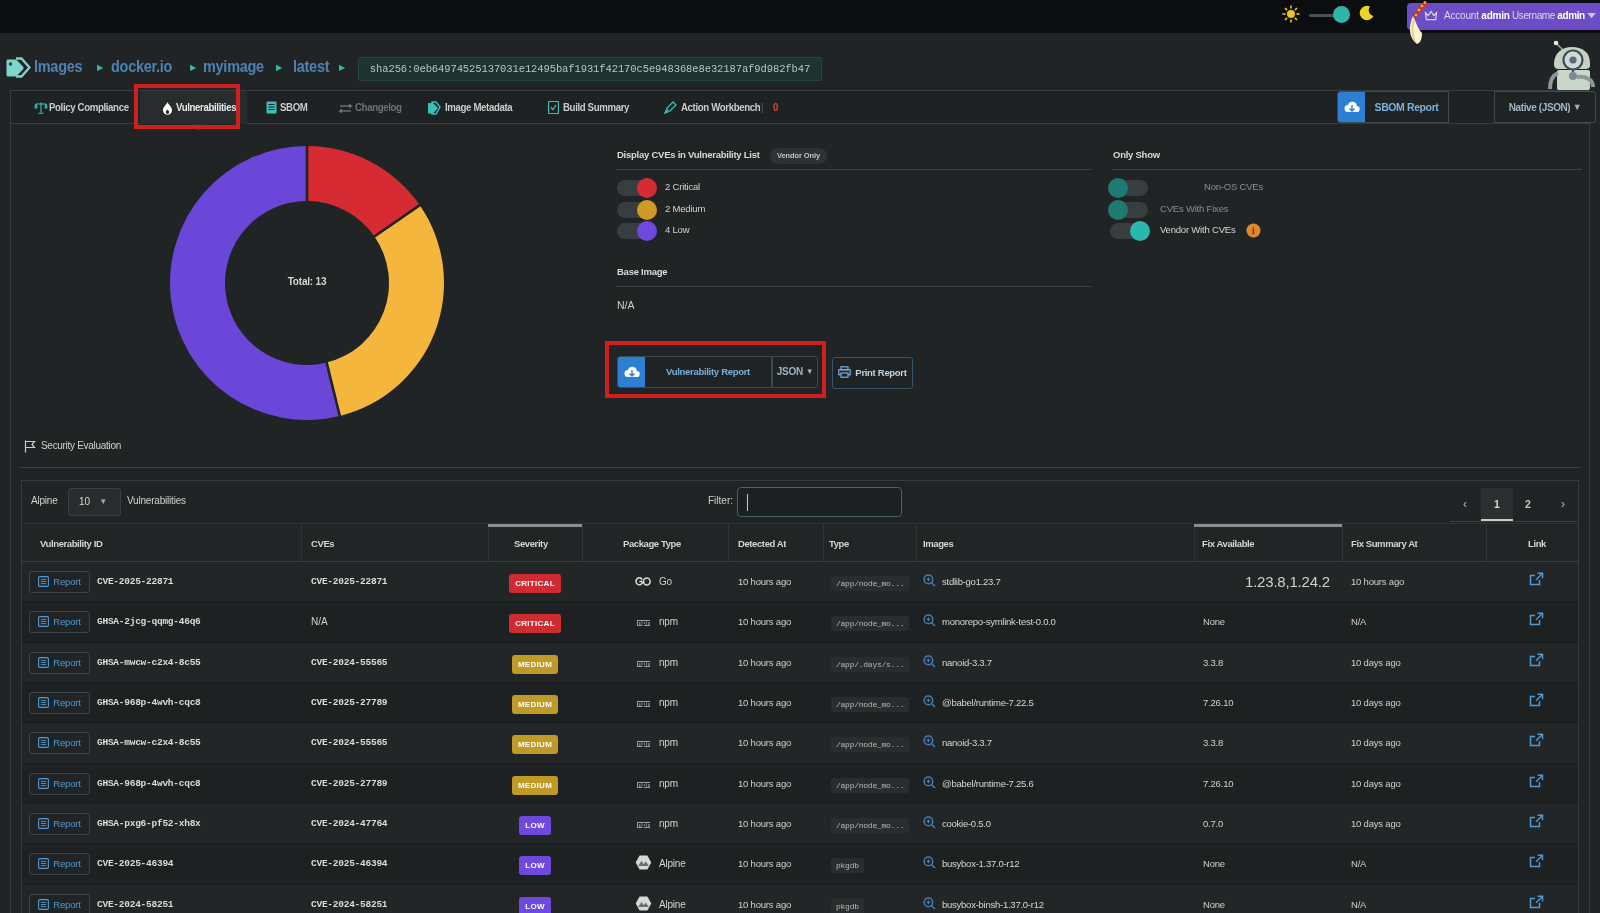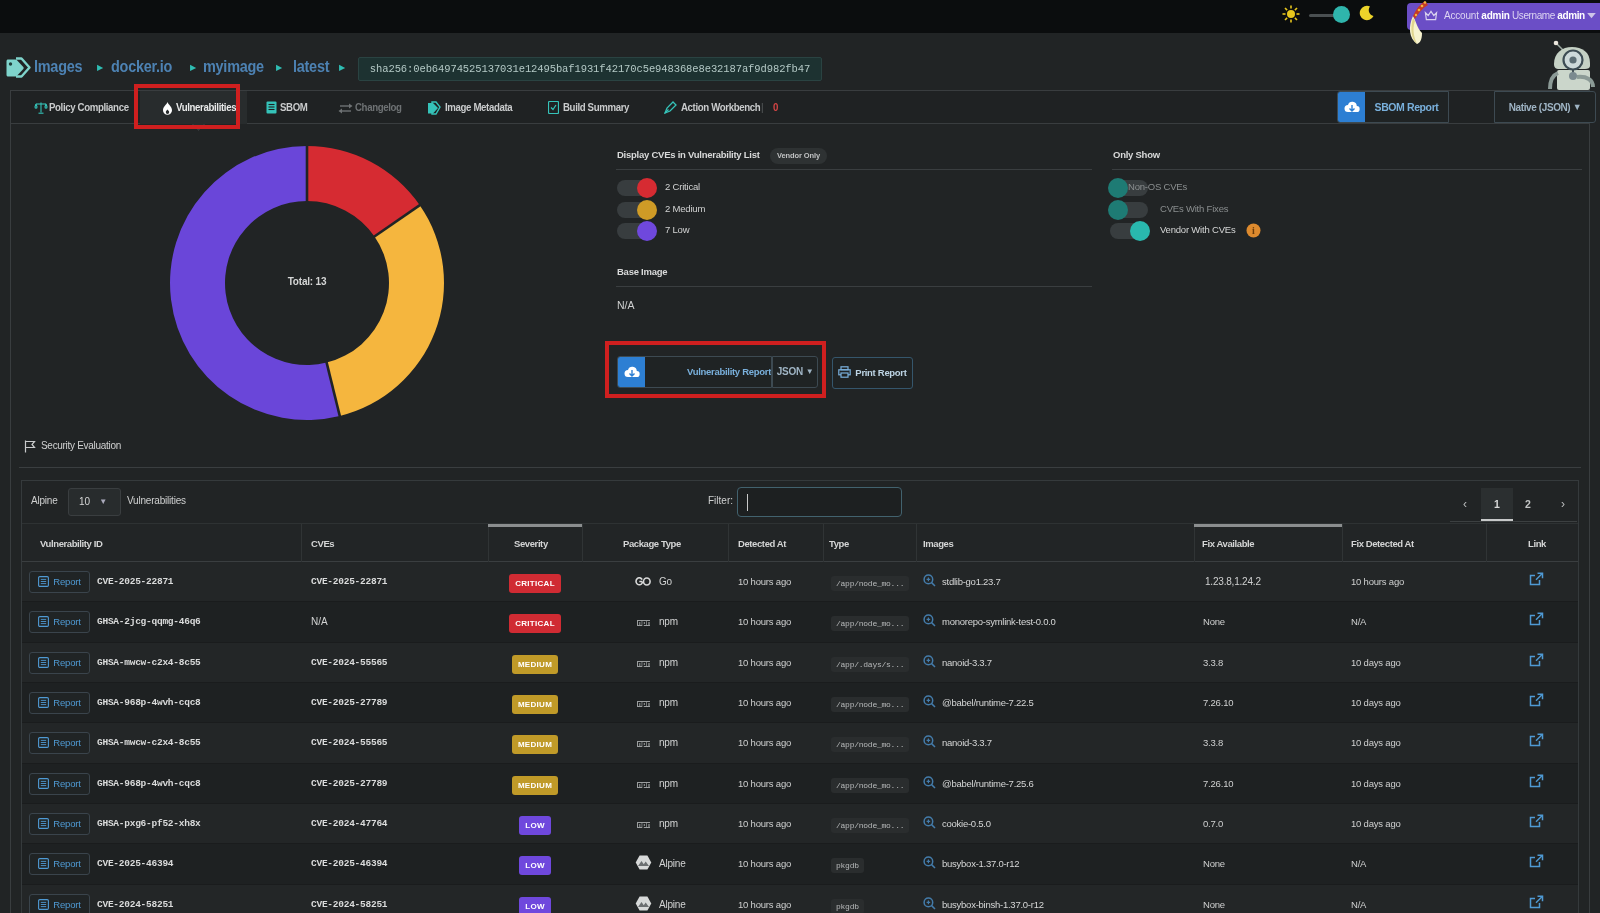--- a/index.html
+++ b/index.html
@@ -179,52 +179,52 @@
     <div class="knob" style="left:20px;background:#d62b32"></div>
   </div>
 <div class="tgl-label" style="left:665px;top:181.0px">2 Critical</div>
 <div class="toggle" style="left:617px;top:201.5px">
     <div class="knob" style="left:20px;background:#cf9b26"></div>
   </div>
 <div class="tgl-label" style="left:665px;top:202.5px">2 Medium</div>
 <div class="toggle" style="left:617px;top:223.0px">
     <div class="knob" style="left:20px;background:#6f48dd"></div>
   </div>
-<div class="tgl-label" style="left:665px;top:224.0px">7 Low</div>
+<div class="tgl-label" style="left:665px;top:224.0px">4 Low</div>
 <div class="abs sec-title" style="left:617px;top:266px">Base Image</div>
 <div class="hr" style="left:616px;top:286px;width:476px"></div>
 <div class="abs" style="left:617px;top:299px;font-size:10.5px;color:#cfd0d0">N/A</div>
 <div class="redbox" style="left:605px;top:341px;width:221px;height:57px"></div>
 <div class="seg-btn" style="left:617px;top:356px;width:155px;border-radius:3px 0 0 3px">
     <div class="blue-sq">
       <svg width="16" height="12" viewBox="0 0 16 12">
         <path d="M4 11 A3.5 3.5 0 0 1 4 4 A4.5 4.5 0 0 1 12.8 5 A3 3 0 0 1 12.5 11 Z" fill="#fff"></path>
         <path d="M8 4 L8 10 M5.5 7.5 L8 10 L10.5 7.5" stroke="#2d7fd3" stroke-width="1.4" fill="none"></path>
       </svg>
     </div>
-    <div style="flex:1;text-align:right;line-height:30px;color:#79b0dc;font-size:9.5px;letter-spacing:-0.3px;font-weight:700">Vulnerability Report</div>
+    <div style="flex:1;text-align:center;line-height:30px;color:#79b0dc;font-size:9.5px;letter-spacing:-0.3px;font-weight:700">Vulnerability Report</div>
   </div>
 <div class="seg-btn" style="left:772px;top:356px;width:46px;border-radius:0 3px 3px 0;border-left:1px solid #3d4a52">
     <div style="flex:1;text-align:center;line-height:30px;color:#9fb4c4;font-size:10px;letter-spacing:-0.2px;font-weight:700">JSON <span style="font-size:8px;vertical-align:1px">▼</span></div>
   </div>
 <div class="seg-btn" style="left:832px;top:357px;width:81px;border-color:#35566c">
     <div style="flex:1;text-align:center;line-height:30px;color:#bdd4e4;font-size:9.5px;letter-spacing:-0.3px;font-weight:700"><svg width="13" height="12" viewBox="0 0 13 12" style="vertical-align:-2px;margin-right:4px">
         <g fill="none" stroke="#79b0dc" stroke-width="1.2">
           <rect x="3" y="0.8" width="7" height="3"></rect>
           <rect x="0.8" y="3.8" width="11.4" height="5"></rect>
           <rect x="3" y="7" width="7" height="4.2" fill="#1f2324"></rect>
         </g>
       </svg>Print Report</div>
   </div>
 <div class="abs sec-title" style="left:1113px;top:149px">Only Show</div>
 <div class="hr" style="left:1112px;top:169px;width:470px"></div>
 <div class="toggle" style="left:1110px;top:180.0px">
     <div class="knob" style="left:-2px;background:#1e7b74"></div>
   </div>
-<div class="tgl-label" style="left:1128px;top:181.0px;color:#8a8e8f">Non-OS CVEs</div>
+<div class="tgl-label" style="left:1204px;top:181.0px;color:#8a8e8f">Non-OS CVEs</div>
 <div class="toggle" style="left:1110px;top:201.5px">
     <div class="knob" style="left:-2px;background:#1e7b74"></div>
   </div>
 <div class="tgl-label" style="left:1160px;top:202.5px;color:#8a8e8f">CVEs With Fixes</div>
 <div class="toggle" style="left:1110px;top:223.0px">
     <div class="knob" style="left:20px;background:#29b8ae"></div>
   </div>
 <div class="tgl-label" style="left:1160px;top:224.0px;color:#d5d6d6">Vendor With CVEs</div>
 <svg class="abs" style="left:1246px;top:223px" width="15" height="15" viewBox="0 0 15 15">
     <circle cx="7.5" cy="7.5" r="7" fill="#dd8a2e"></circle>
@@ -264,21 +264,21 @@
 <div class="abs" style="left:466px;top:0;width:94px;height:3px;background:#8b8e8f"></div>
 <div class="abs" style="left:1172px;top:0;width:148px;height:3px;background:#8b8e8f"></div>
 <div class="th" style="left:18px">Vulnerability ID</div>
 <div class="th" style="left:289px">CVEs</div>
 <div class="th" style="left:492px">Severity</div>
 <div class="th" style="left:601px">Package Type</div>
 <div class="th" style="left:716px">Detected At</div>
 <div class="th" style="left:807px">Type</div>
 <div class="th" style="left:901px">Images</div>
 <div class="th" style="left:1180px">Fix Available</div>
-<div class="th" style="left:1329px">Fix Detected At</div>
+<div class="th" style="left:1329px">Fix Summary At</div>
 <div class="th" style="left:1506px">Link</div>
 </div>
 <div class="abs" style="left:0;top:81px;width:1556px">
 <div class="row" style="background:#232627">
 <div class="rbtn"><svg width="11" height="11" viewBox="0 0 11 11" style="vertical-align:-2px;margin-right:4px">
             <rect x="0.6" y="0.6" width="9.8" height="9.8" rx="1.2" fill="none" stroke="#4f9ad4" stroke-width="1.1"></rect>
             <g stroke="#4f9ad4" stroke-width="0.9">
               <line x1="2.8" y1="3.4" x2="8.2" y2="3.4"></line>
               <line x1="2.8" y1="5.5" x2="8.2" y2="5.5"></line>
               <line x1="2.8" y1="7.6" x2="8.2" y2="7.6"></line>
@@ -296,21 +296,21 @@
 <div class="c" style="left:637px;font-size:10px;letter-spacing:-0.2px;color:#d2d3d3">Go</div>
 <div class="c" style="left:716px;font-size:9.5px;letter-spacing:-0.2px;color:#cfd0d0">10 hours ago</div>
 <div class="c" style="left:809px"><span class="pathchip">/app/node_mo...</span></div>
 <div class="c pkg" style="left:901px"><svg width="13" height="13" viewBox="0 0 13 13" style="vertical-align:-2px;margin-right:6px">
             <g fill="none" stroke="#447cab" stroke-width="1.5">
               <circle cx="5.4" cy="5.4" r="4.3"></circle>
               <line x1="8.6" y1="8.6" x2="12" y2="12"></line>
               <path d="M5.4 3.6 V7.2 M3.6 5.4 H7.2" stroke-width="1.2"></path>
             </g>
           </svg>stdlib-go1.23.7</div>
-<div class="c" style="left:1183px;font-size:10px;letter-spacing:-0.2px;color:#cfd0d0">1.23.8,1.24.2</div>
+<div class="c" style="left:1223px;font-size:15px;letter-spacing:-0.2px;color:#cfd0d0">1.23.8,1.24.2</div>
 <div class="c" style="left:1329px;font-size:9.5px;letter-spacing:-0.2px;color:#cfd0d0">10 hours ago</div>
 <div class="c" style="left:1507px;width:20px"><svg width="15" height="14" viewBox="0 0 15 14">
             <g fill="none" stroke="#4f9ad4" stroke-width="1.5">
               <path d="M10.5 8 V12.5 H1.5 V3.5 H6"></path>
               <path d="M8.5 1.2 H13.5 V6.2"></path>
               <line x1="13" y1="1.8" x2="7" y2="7.8"></line>
             </g>
           </svg></div>
 </div>
 <div class="row" style="background:#1e2122">

